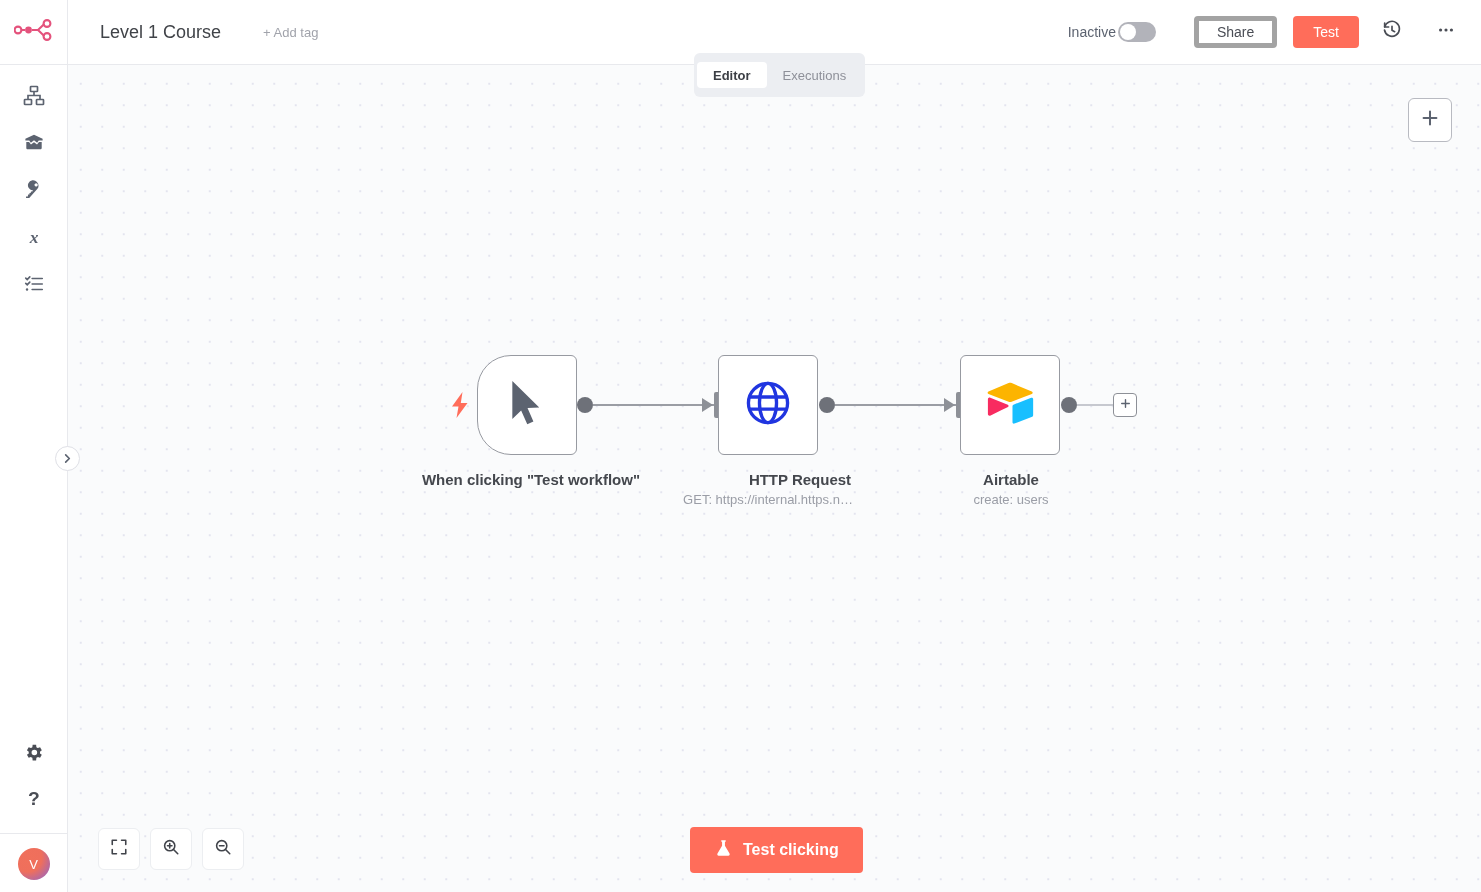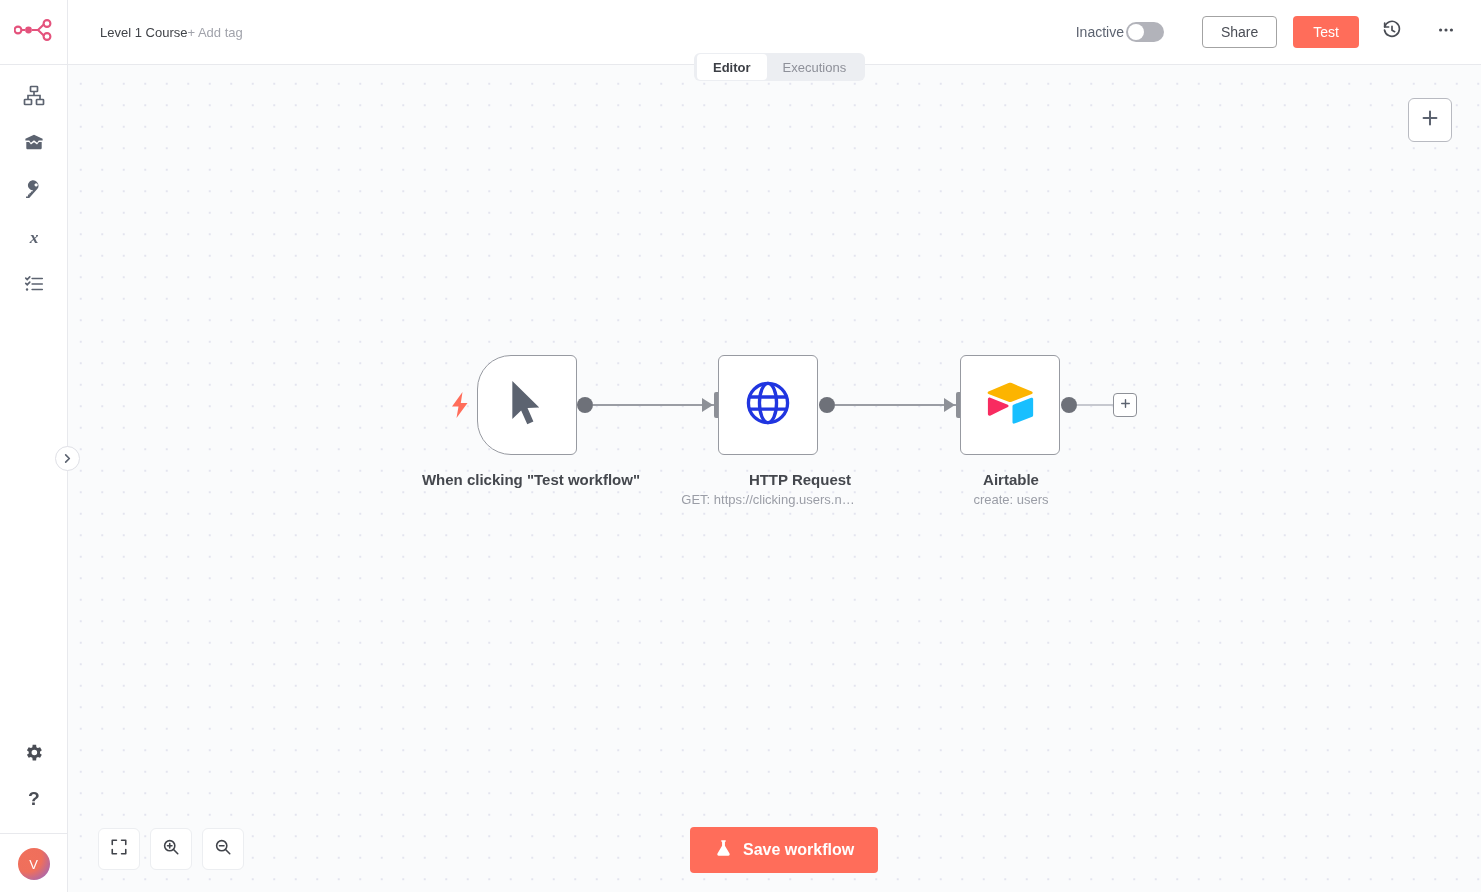--- a/index.html
+++ b/index.html
@@ -78,26 +78,27 @@
     position: absolute;
     left: 68px; top: 0;
     width: 1413px; height: 65px;
     background: #fff;
     border-bottom: 1px solid #e8e9ed;
     display: flex; align-items: center;
     z-index: 25;
   }
   .wf-title {
     margin-left: 32px;
-    font-size: 13px;
+    font-size: 18px;
     color: #404348;
     cursor: text;
     white-space: nowrap;
   }
   .add-tag {
+    margin-left: 42px;
     font-size: 13px;
     color: #a1a3ab;
     cursor: pointer;
     white-space: nowrap;
   }
   .header-right {
     margin-left: auto;
     display: flex;
     align-items: center;
     padding-right: 20px;
@@ -113,21 +114,21 @@
     margin-right: 38px;
   }
   .toggle .knob {
     position: absolute; left: 2px; top: 2px;
     width: 16px; height: 16px; border-radius: 50%;
     background: #fff;
   }
   .btn-share {
     height: 32px;
     padding: 0 18px;
-    border: 1px solid #a3a3a3;
+    border: 5px solid #a3a3a3;
     border-radius: 4px;
     background: #fff;
     font-size: 14px;
     color: #4a4d55;
     cursor: pointer;
     display: flex; align-items: center;
     margin-right: 16px;
     font-family: "Liberation Sans", sans-serif;
   }
   .btn-save {
@@ -148,21 +149,21 @@
     display: flex; align-items: center; justify-content: center;
     cursor: pointer;
     color: #4a4d55;
   }
   .icon-btn.dots { margin-left: 24px; }
 
   
   .tabs {
     position: absolute;
     left: 694px; top: 53px;
-    height: 28px;
+    height: 44px;
     background: #eceef2;
     border-radius: 6px;
     display: flex;
     align-items: center;
     padding: 3px;
     z-index: 28;
   }
   .tab {
     height: 26px;
     padding: 0 16px;
@@ -491,21 +492,21 @@
       <span>
         <svg width="50" height="50" viewBox="0 0 24 24" fill="none" stroke="#2035e0" stroke-width="1.6">
           <circle cx="12" cy="12" r="9.4"></circle>
           <ellipse cx="12" cy="12" rx="4.1" ry="9.4"></ellipse>
           <path d="M2.9 9.1 H21.1 M2.9 14.9 H21.1"></path>
         </svg>
       </span>
     </div>
     <div class="endpoint-out" style="left:751px; top:332px;"></div>
     <div class="node-label" style="left:622px; top:404px;">HTTP Request</div>
-    <div class="node-sub" style="left:585px; top:427px;">GET: https://clicking.users.n…</div>
+    <div class="node-sub" style="left:585px; top:427px;">GET: https://internal.https.n…</div>
 
     <div class="conn-line" style="left:767px; top:339px; width:182px;"></div>
     <div class="arrow-head" style="left:876px; top:333px;"></div>
     <div class="endpoint-in" style="left:888px; top:327px;"></div>
 
     <div class="node" style="left:892px; top:290px;">
       <span>
         <svg width="50" height="44" viewBox="0 0 52 46">
           <path d="M24.5 2.2 L3.5 11.0 C2.3 11.5 2.3 13.2 3.5 13.7 L24.6 21.7 C25.6 22.1 26.7 22.1 27.7 21.7 L48.8 13.7 C50.0 13.2 50.0 11.5 48.8 11.0 L27.8 2.2 C26.7 1.8 25.6 1.8 24.5 2.2 Z" fill="#fcb400"></path>
           <path d="M28.6 26.3 L28.6 43.2 C28.6 44.2 29.6 44.9 30.6 44.5 L49.2 37.3 C49.8 37.0 50.2 36.4 50.2 35.7 L50.2 18.8 C50.2 17.8 49.2 17.1 48.2 17.5 L29.6 24.7 C29.0 25.0 28.6 25.6 28.6 26.3 Z" fill="#18bfff"></path>
@@ -553,17 +554,17 @@
         </span>
       </div>
     </div>
 
     <button class="test-workflow">
       <span>
         <svg width="19" height="20" viewBox="0 0 24 24" fill="#ffffff">
           <path d="M9.2 2.2 H14.8 V4.2 H13.8 V9.1 L19.6 19.0 C20.3 20.2 19.5 21.8 18.1 21.8 H5.9 C4.5 21.8 3.7 20.2 4.4 19.0 L10.2 9.1 V4.2 H9.2 Z"></path>
         </svg>
       </span>
-      <span>Save workflow</span>
+      <span>Test clicking</span>
     </button>
 
   </div>
 </div>
 
 </body></html>

